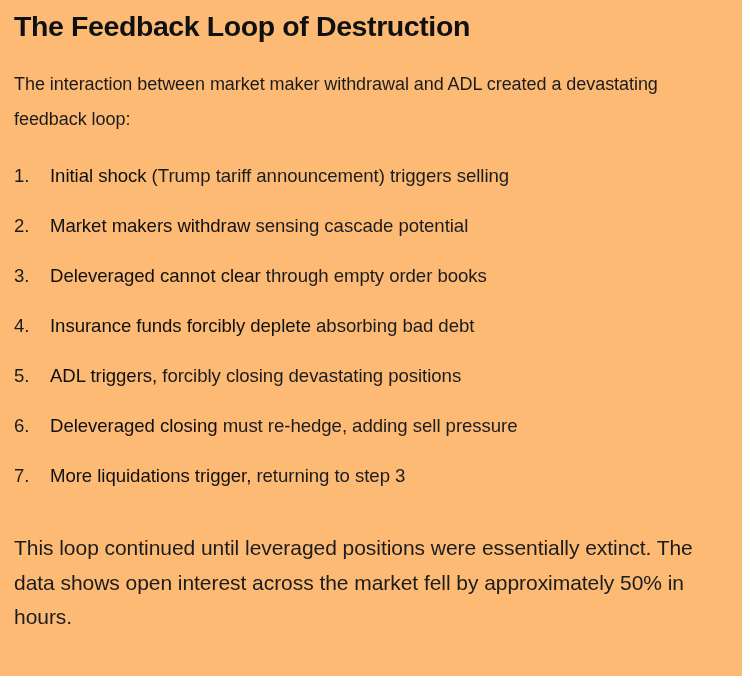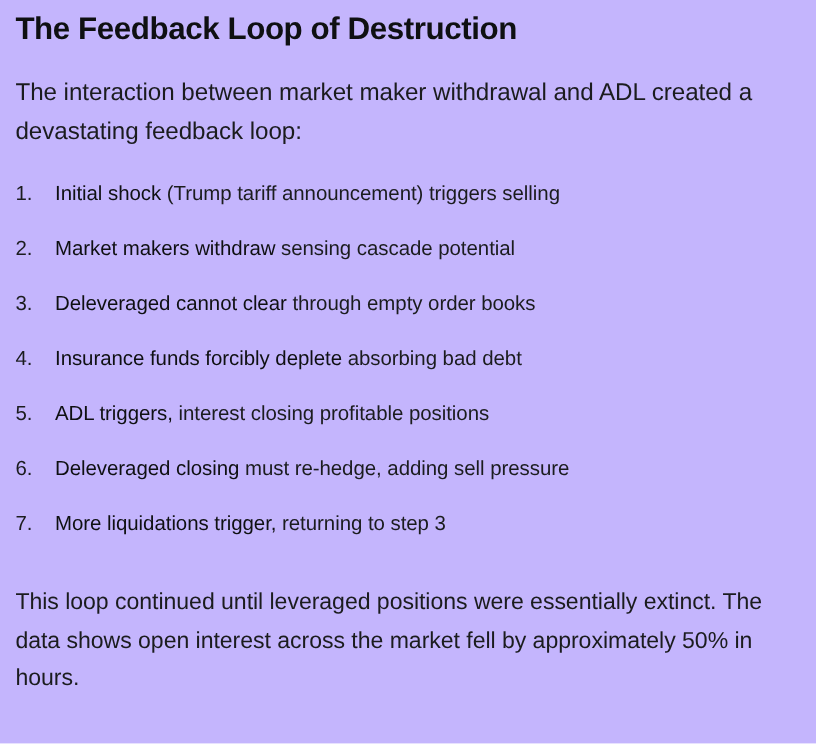--- a/index.html
+++ b/index.html
@@ -12,42 +12,42 @@
     width: 742px;
     height: 676px;
     overflow: hidden;
     font-family: "Liberation Sans", "DejaVu Sans", sans-serif;
     -webkit-font-smoothing: antialiased;
   }
   .page {
     position: relative;
     width: 742px;
     height: 676px;
-    background: #c4b5fd;
+    background: #fdba74;
     box-sizing: border-box;
     padding: 0;
   }
   .article {
     position: absolute;
     left: 14px;
     top: 0;
     width: 700px;
   }
   .page-title {
     font-size: 28.5px;
     font-weight: 700;
     line-height: 34px;
     letter-spacing: -0.4px;
     color: #0f1012;
     margin: 0;
     padding-top: 9px;
     white-space: nowrap;
   }
   .intro-paragraph {
-    font-size: 22px;
+    font-size: 18px;
     font-weight: 400;
     line-height: 34.5px;
     color: #1b1c1e;
     margin: 0;
     padding-top: 24px;
     width: 690px;
     letter-spacing: -0.05px;
   }
   .steps-list {
     list-style: none;
@@ -118,21 +118,21 @@
       <li class="step-item">
         <span class="step-number">3.</span>
         <span class="step-lead">Deleveraged cannot clear</span><span class="step-rest"> through empty order books</span>
       </li>
       <li class="step-item">
         <span class="step-number">4.</span>
         <span class="step-lead">Insurance funds forcibly deplete</span><span class="step-rest"> absorbing bad debt</span>
       </li>
       <li class="step-item">
         <span class="step-number">5.</span>
-        <span class="step-lead">ADL triggers,</span><span class="step-rest"> interest closing profitable positions</span>
+        <span class="step-lead">ADL triggers,</span><span class="step-rest"> forcibly closing devastating positions</span>
       </li>
       <li class="step-item">
         <span class="step-number">6.</span>
         <span class="step-lead">Deleveraged closing</span><span class="step-rest"> must re-hedge, adding sell pressure</span>
       </li>
       <li class="step-item">
         <span class="step-number">7.</span>
         <span class="step-lead">More liquidations trigger,</span><span class="step-rest"> returning to step 3</span>
       </li>
     </ol>

